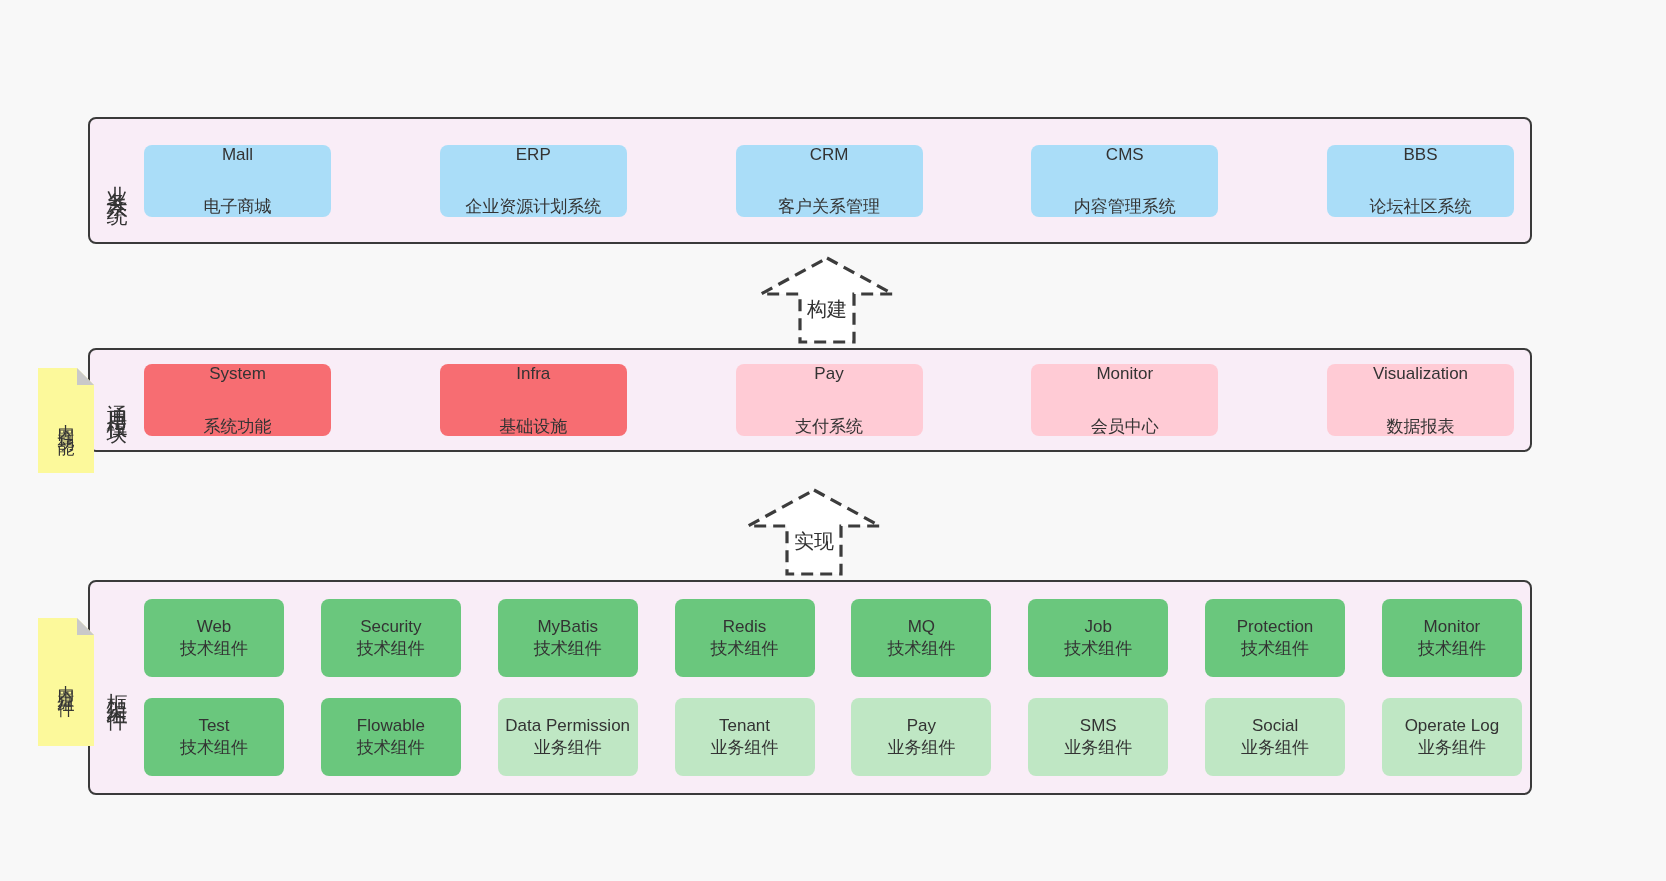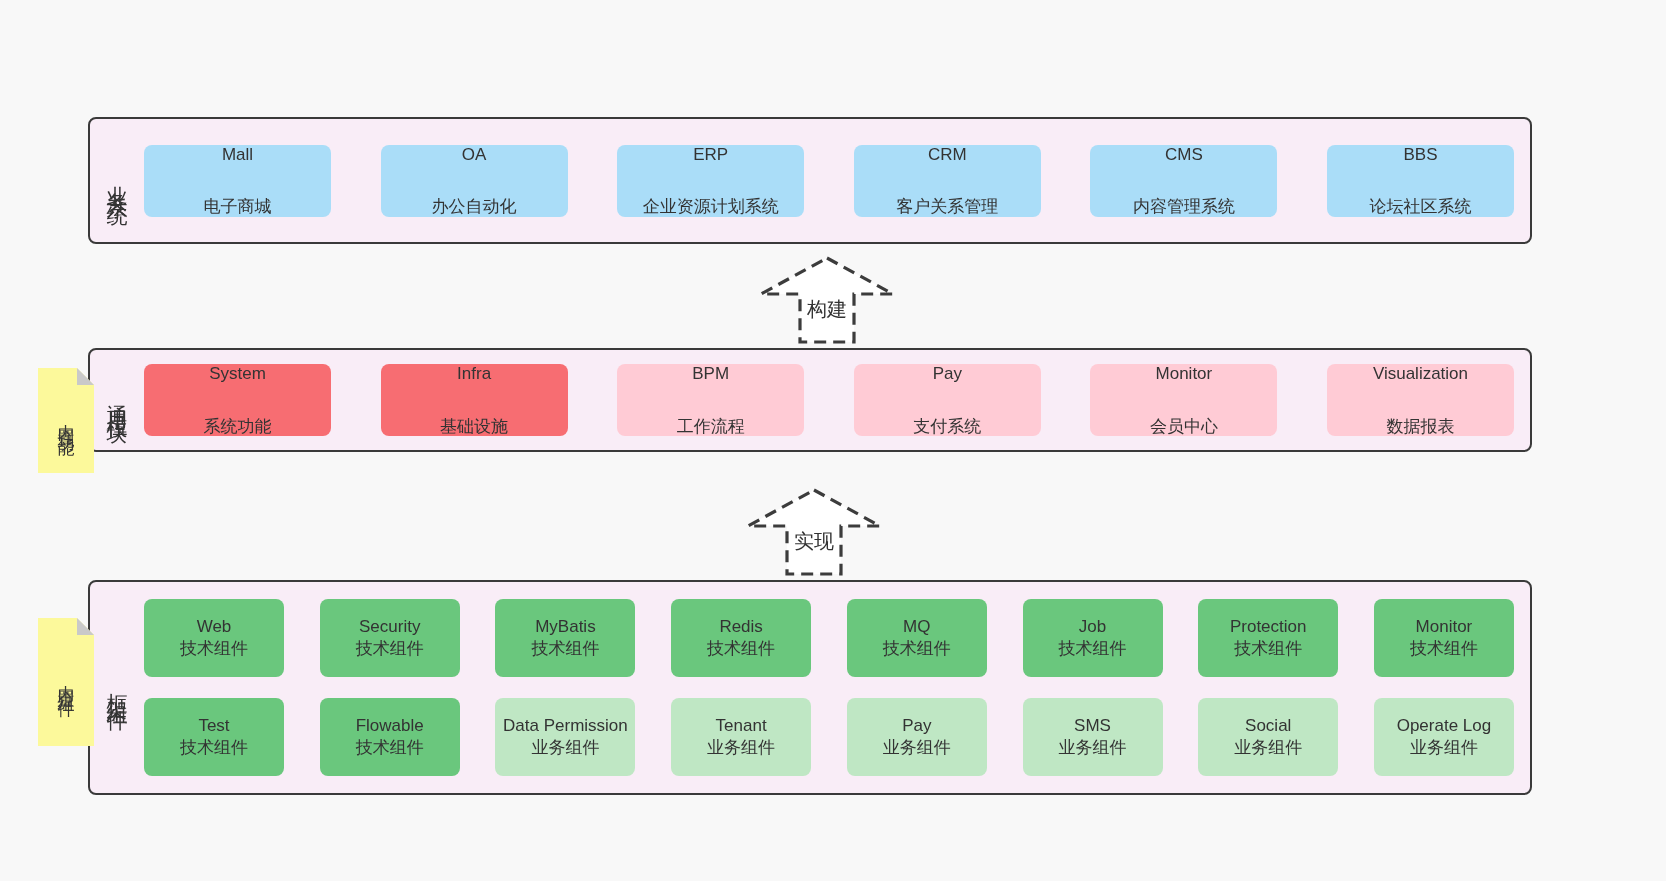--- a/index.html
+++ b/index.html
@@ -12,21 +12,21 @@
     display:flex;align-items:center;}
   .band1{top:117px;height:127px;}
   .band2{top:348px;height:104px;}
   .band3{top:580px;height:215px;}
 
   .vlabel{flex:0 0 54px;align-self:stretch;display:grid;place-items:center;}
   .vlabel span{writing-mode:vertical-rl;text-orientation:upright;
     font-size:21px;letter-spacing:6px;color:#333;}
 
   .boxes{flex:1;display:flex;justify-content:space-between;align-items:center;padding-right:16px;}
-  .rows{flex:1;display:flex;flex-direction:column;gap:21px;padding-right:16px;}
+  .rows{flex:1;display:flex;flex-direction:column;gap:21px;padding-right:8px;}
   .row{display:flex;justify-content:space-between;}
 
   .box{border-radius:8px;display:flex;flex-direction:column;justify-content:center;
     align-items:center;text-align:center;line-height:1.5;color:#333;}
   .band1 .box,.band2 .box{width:187px;height:72px;font-size:17px;gap:27px;}
   .band3 .box{width:140px;height:78px;font-size:17px;line-height:1.32;padding:2px;box-sizing:border-box;}
   .blue{background:#aaddf8;}
   .red{background:#f76d72;}
   .pink{background:#ffcbd5;}
   .green{background:#6ac77d;}
@@ -57,24 +57,20 @@
   <div class="band band1">
     <div class="vlabel">
       <span>业务系统</span>
     </div>
     <div class="boxes">
       <div class="box blue">
         <div>Mall</div>
         <div>电子商城</div>
       </div>
       <div class="box blue">
-        <div>OA</div>
-        <div>办公自动化</div>
-      </div>
-      <div class="box blue">
         <div>ERP</div>
         <div>企业资源计划系统</div>
       </div>
       <div class="box blue">
         <div>CRM</div>
         <div>客户关系管理</div>
       </div>
       <div class="box blue">
         <div>CMS</div>
         <div>内容管理系统</div>
@@ -110,24 +106,20 @@
     <div class="boxes">
       <div class="box red">
         <div>System</div>
         <div>系统功能</div>
       </div>
       <div class="box red">
         <div>Infra</div>
         <div>基础设施</div>
       </div>
       <div class="box pink">
-        <div>BPM</div>
-        <div>工作流程</div>
-      </div>
-      <div class="box pink">
         <div>Pay</div>
         <div>支付系统</div>
       </div>
       <div class="box pink">
         <div>Monitor</div>
         <div>会员中心</div>
       </div>
       <div class="box pink">
         <div>Visualization</div>
         <div>数据报表</div>

